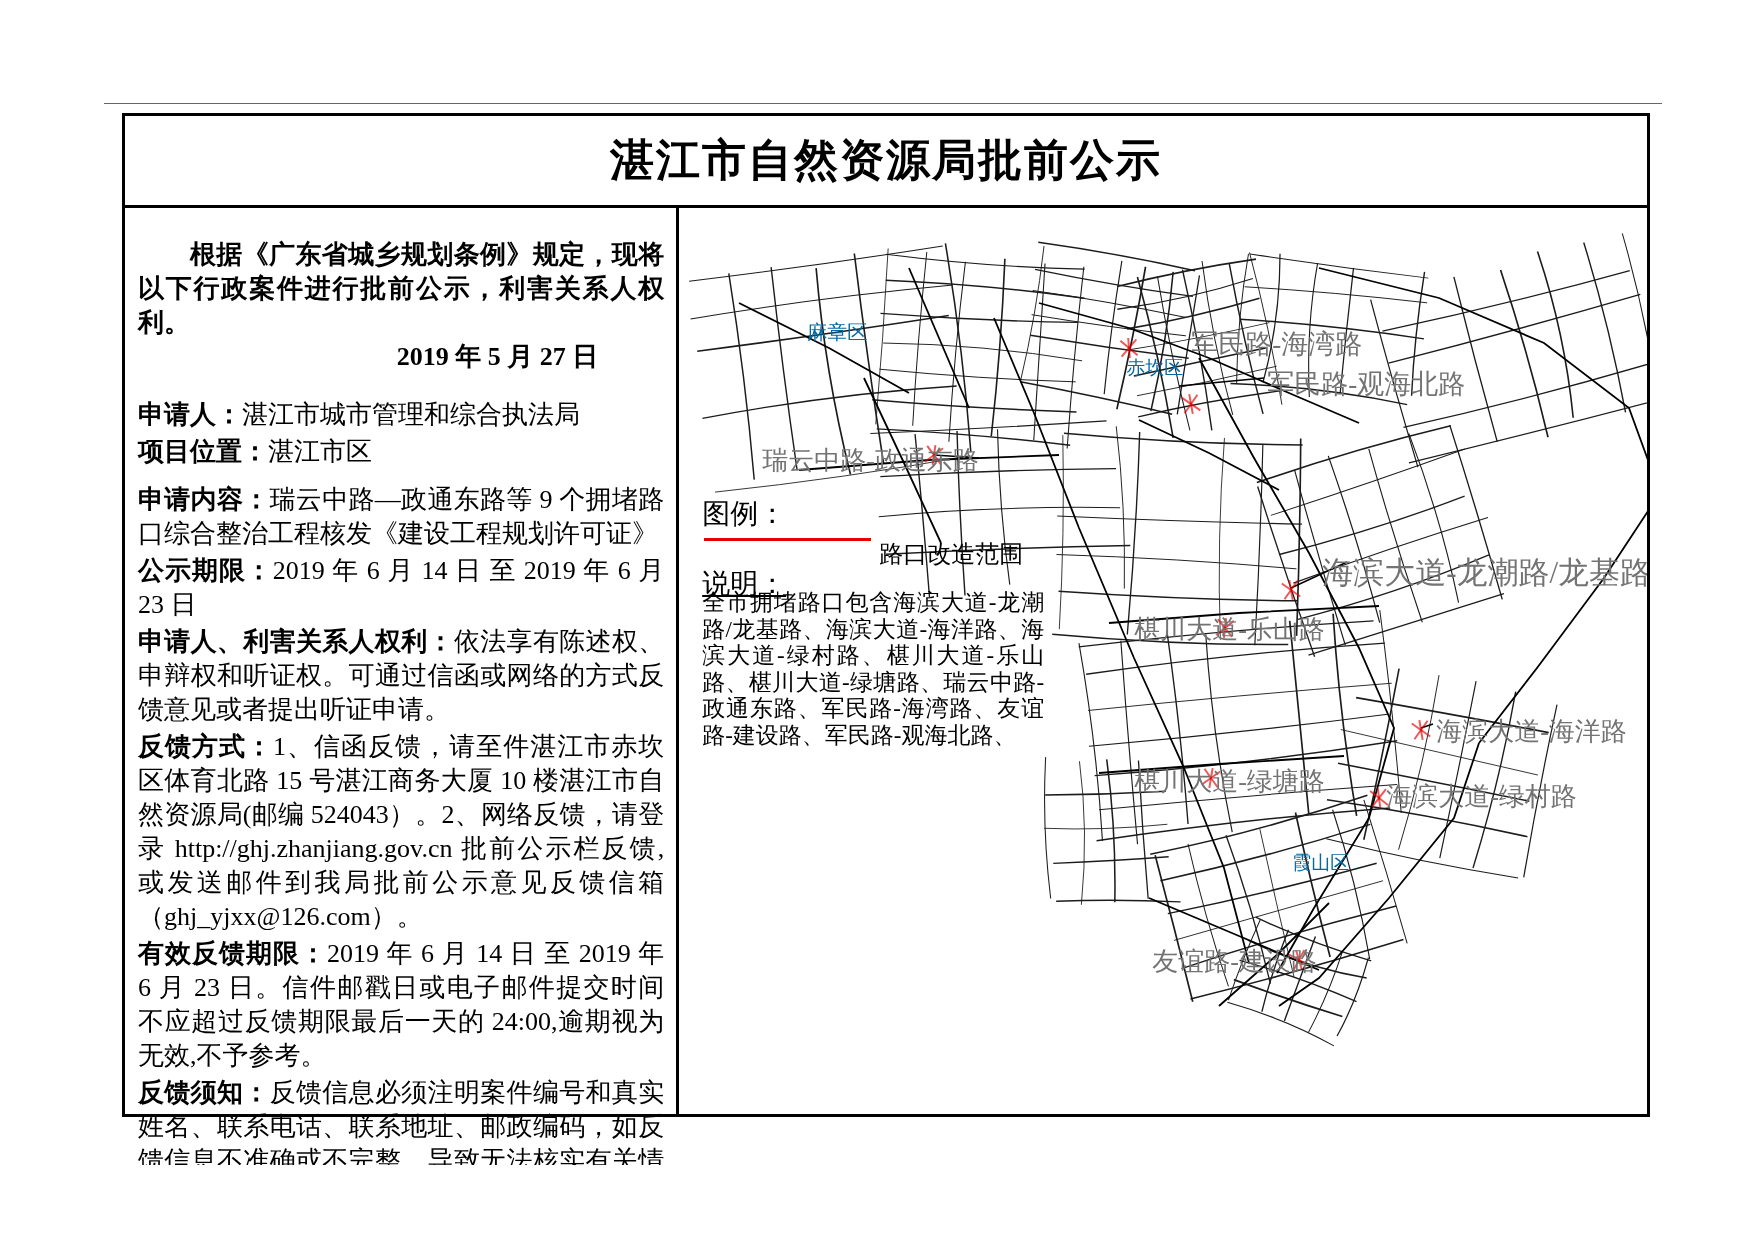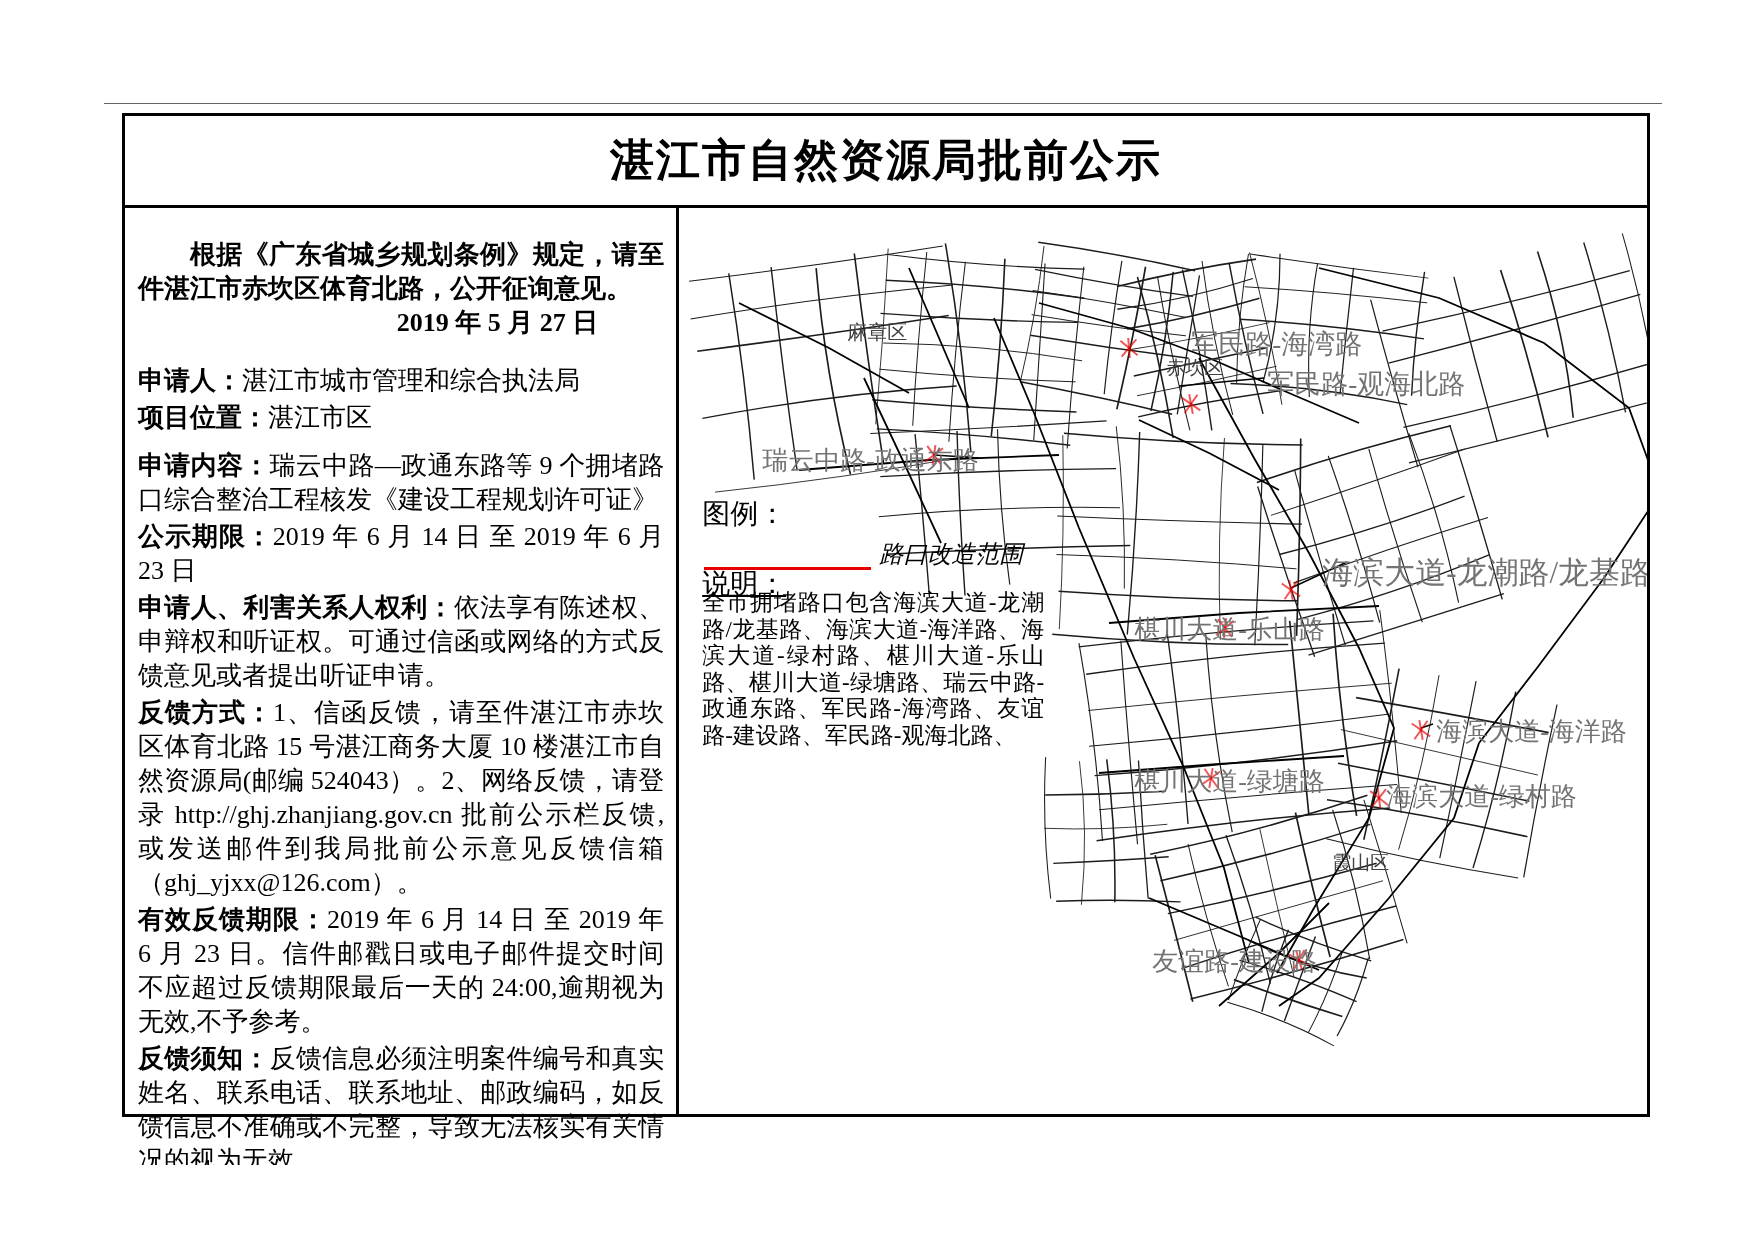--- a/index.html
+++ b/index.html
@@ -18,42 +18,42 @@
   .intro{font-weight:bold;text-indent:2em;}
   .issuer,.issue-date{font-weight:bold;text-align:right !important;padding-right:66px;}
   .fields{margin-top:24px;}
   .fields p{margin:3px 0;}
   .fields p:nth-child(3){margin-top:14px;}
   .fields b{font-weight:bold;}
 
   
   .map-svg{position:absolute;left:0;top:0;}
   .map-label{position:absolute;white-space:nowrap;color:#737373;line-height:1.1;}
-  .district-label{position:absolute;white-space:nowrap;color:#404040;line-height:1.1;margin-left:40px;}
+  .district-label{position:absolute;white-space:nowrap;color:#0369a1;line-height:1.1;}
   .legend-title{position:absolute;left:23px;top:287px;font-size:28px;}
-  .legend-row{position:absolute;left:25px;top:330px;display:flex;align-items:flex-end;font-style:italic;}
+  .legend-row{position:absolute;left:25px;top:330px;display:flex;align-items:flex-start;}
   .legend-line{width:167px;height:0;border-top:3px solid #e60000;margin-right:8px;}
   .legend-text{font-size:24px;}
   .notes-title{position:absolute;left:23px;top:357px;font-size:28px;text-decoration:underline;}
   .notes-text{position:absolute;left:23px;top:382px;width:342px;font-size:23px;line-height:26.5px;text-align:justify;}
 </style>
 </head>
 <body>
 
 <div class="page">
   <div class="hairline-top"></div>
   <div class="frame">
 
     <div class="title-row">
       <span class="doc-title">湛江市自然资源局批前公示</span>
     </div>
 
     <div class="content-row">
       <div class="left-col">
-        <p class="intro">根据《广东省城乡规划条例》规定，请至件湛江市赤坎区体育北路，公开征询意见。</p>
+        <p class="intro">根据《广东省城乡规划条例》规定，现将以下行政案件进行批前公示，利害关系人权利。</p>
         <p class="issue-date">2019 年 5 月 27 日</p>
         <div class="fields" id="fields">
             <p><b>申请人：</b><span>湛江市城市管理和综合执法局</span></p>
             <p><b>项目位置：</b><span>湛江市区</span></p>
             <p><b>申请内容：</b><span>瑞云中路—政通东路等 9 个拥堵路口综合整治工程核发《建设工程规划许可证》</span></p>
             <p><b>公示期限：</b><span>2019 年 6 月 14 日 至 2019 年 6 月 23 日</span></p>
             <p><b>申请人、利害关系人权利：</b><span>依法享有陈述权、申辩权和听证权。可通过信函或网络的方式反馈意见或者提出听证申请。</span></p>
             <p><b>反馈方式：</b><span>1、信函反馈，请至件湛江市赤坎区体育北路 15 号湛江商务大厦 10 楼湛江市自然资源局(邮编 524043）。2、网络反馈，请登录 http://ghj.zhanjiang.gov.cn 批前公示栏反馈,或发送邮件到我局批前公示意见反馈信箱（ghj_yjxx@126.com）。</span></p>
             <p><b>有效反馈期限：</b><span>2019 年 6 月 14 日 至 2019 年 6 月 23 日。信件邮戳日或电子邮件提交时间不应超过反馈期限最后一天的 24:00,逾期视为无效,不予参考。</span></p>
             <p><b>反馈须知：</b><span>反馈信息必须注明案件编号和真实姓名、联系电话、联系地址、邮政编码，如反馈信息不准确或不完整，导致无法核实有关情况的视为无效。</span></p>

